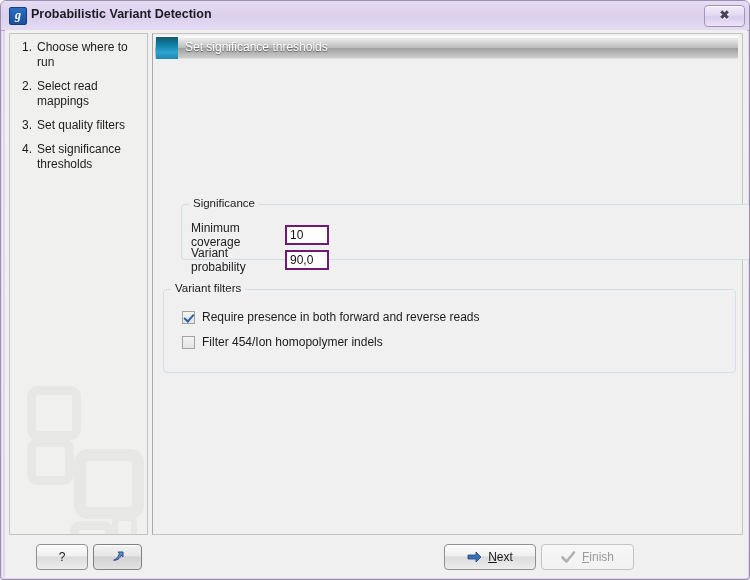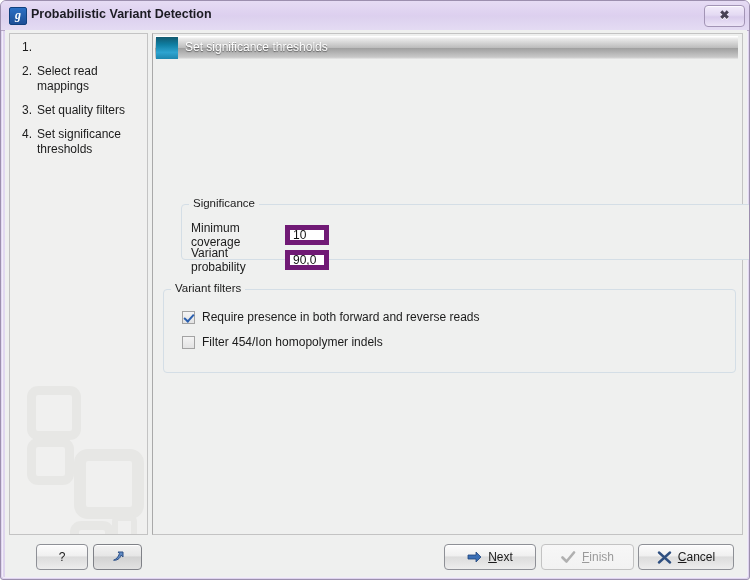--- a/index.html
+++ b/index.html
@@ -194,21 +194,21 @@
     font-size: 12px;
     color: #1b1b1b;
   }
   .form-label {
     width: 94px;
     flex: 0 0 94px;
   }
   .text-input {
     box-sizing: border-box;
     width: 44px; height: 20px;
-    border: 5px solid #701a75;
+    border: 2px solid #701a75;
     background: #ffffff;
     font-family: "Liberation Sans", sans-serif;
     font-size: 12px;
     color: #111111;
     padding: 0 3px;
     line-height: 18px;
     outline: none;
   }
 
   
@@ -292,20 +292,21 @@
       <div id="close-glyph">✖</div>
     </div>
   </div>
 
   <div id="client">
 
     <div id="sidebar">
       <div id="steps">
         <div class="step">
           <span class="step-num">1.</span>
+          <span class="step-label">Choose where to run</span>
         </div>
         <div class="step">
           <span class="step-num">2.</span>
           <span class="step-label">Select read mappings</span>
         </div>
         <div class="step">
           <span class="step-num">3.</span>
           <span class="step-label">Set quality filters</span>
         </div>
         <div class="step">
@@ -383,24 +384,16 @@
 
       <div class="btn disabled" id="btn-finish">
         <span class="ico">
           <svg width="15" height="13" viewBox="0 0 15 13">
             <path d="M1.5 6.5 L5.5 10.5 L13 1.5" fill="none" stroke="#b0b0b0" stroke-width="2.6" stroke-linecap="round" stroke-linejoin="round"></path>
           </svg>
         </span>
         <span><span class="mn">F</span><span>inish</span></span>
       </div>
 
-      <div class="btn" id="btn-cancel">
-        <span class="ico">
-          <svg width="15" height="13" viewBox="0 0 15 13">
-            <path d="M2 1.5 L13 11.5 M13 1.5 L2 11.5" fill="none" stroke="#2e4f80" stroke-width="2.4" stroke-linecap="round"></path>
-          </svg>
-        </span>
-        <span><span class="mn">C</span><span>ancel</span></span>
-      </div>
     </div>
 
   </div>
 </div>
 
 </body></html>

